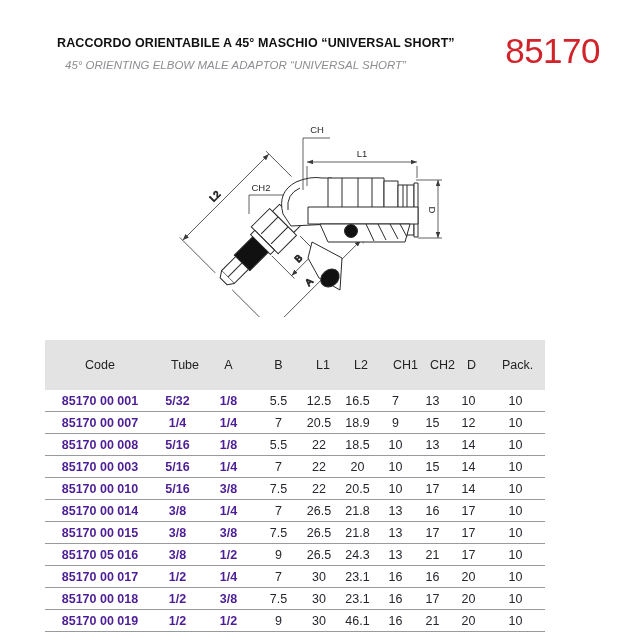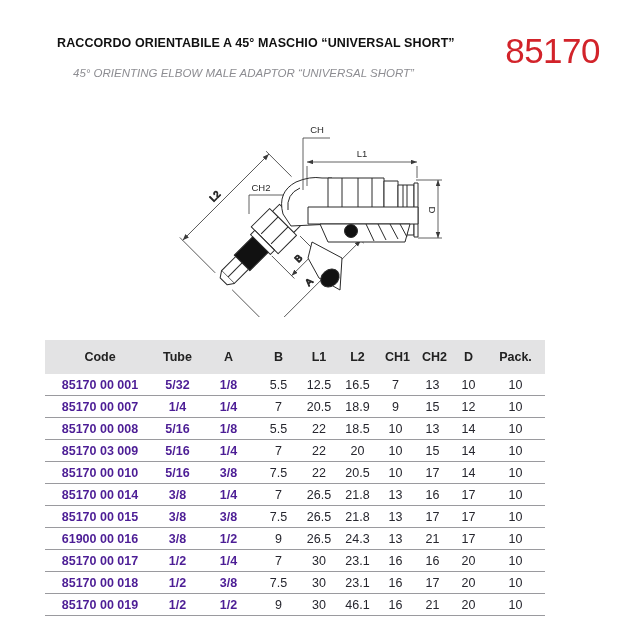--- a/index.html
+++ b/index.html
@@ -3,34 +3,34 @@
 <meta charset="utf-8">
 <style>
   html,body{margin:0;padding:0;}
   body{
     width:640px;height:640px;background:#ffffff;position:relative;overflow:hidden;
     font-family:"Liberation Sans","DejaVu Sans",sans-serif;color:#1d1d22;
   }
   
   .hdr{position:absolute;left:57px;top:36px;width:440px;}
   .hdr .title{font-size:12.5px;font-weight:bold;letter-spacing:.1px;color:#111;margin:0 0 3px 0;}
-  .hdr .sub{font-size:11.5px;font-style:italic;color:#8d8d92;line-height:15px;margin:16px;}
+  .hdr .sub{font-size:11.5px;font-style:italic;color:#8d8d92;line-height:15px;margin:8px;}
   .bigcode{
     position:absolute;right:40px;top:33px;width:120px;text-align:right;
     font-size:35px;font-weight:normal;line-height:1;letter-spacing:-.5px;
   }
   
   .drawing{position:absolute;left:170px;top:112px;width:290px;height:205px;}
   .drawing text{font-family:"Liberation Sans",sans-serif;font-size:9.5px;fill:#2a2a2a;}
   
   .tblwrap{position:absolute;left:45px;top:340px;width:500px;}
   table{border-collapse:collapse;table-layout:fixed;width:500px;font-size:12.5px;}
   thead th{
-    background:#e3e3e4;font-weight:bold;color:#222;height:18px;
-    text-align:center;padding:8px;font-size:12.5px;
+    background:#e3e3e4;font-weight:normal;color:#222;height:18px;
+    text-align:center;padding:16px;font-size:12.5px;
   }
   tbody td{
     height:21px;text-align:center;padding:0;color:#26262e;
     border-bottom:1px solid #9a9a9e;white-space:nowrap;
   }
   td.red{color:#4c1d95;font-weight:bold;}
 </style>
 </head>
 <body>
 
@@ -183,21 +183,21 @@
           <td class="red">1/8</td>
           <td class="">5.5</td>
           <td class="">22</td>
           <td class="">18.5</td>
           <td class="">10</td>
           <td class="">13</td>
           <td class="">14</td>
           <td class="">10</td>
         </tr>
         <tr>
-          <td class="red">85170 03 009</td>
+          <td class="red">85170 00 003</td>
           <td class="red">5/16</td>
           <td class="red">1/4</td>
           <td class="">7</td>
           <td class="">22</td>
           <td class="">20</td>
           <td class="">10</td>
           <td class="">15</td>
           <td class="">14</td>
           <td class="">10</td>
         </tr>
@@ -231,21 +231,21 @@
           <td class="red">3/8</td>
           <td class="">7.5</td>
           <td class="">26.5</td>
           <td class="">21.8</td>
           <td class="">13</td>
           <td class="">17</td>
           <td class="">17</td>
           <td class="">10</td>
         </tr>
         <tr>
-          <td class="red">61900 00 016</td>
+          <td class="red">85170 05 016</td>
           <td class="red">3/8</td>
           <td class="red">1/2</td>
           <td class="">9</td>
           <td class="">26.5</td>
           <td class="">24.3</td>
           <td class="">13</td>
           <td class="">21</td>
           <td class="">17</td>
           <td class="">10</td>
         </tr>

